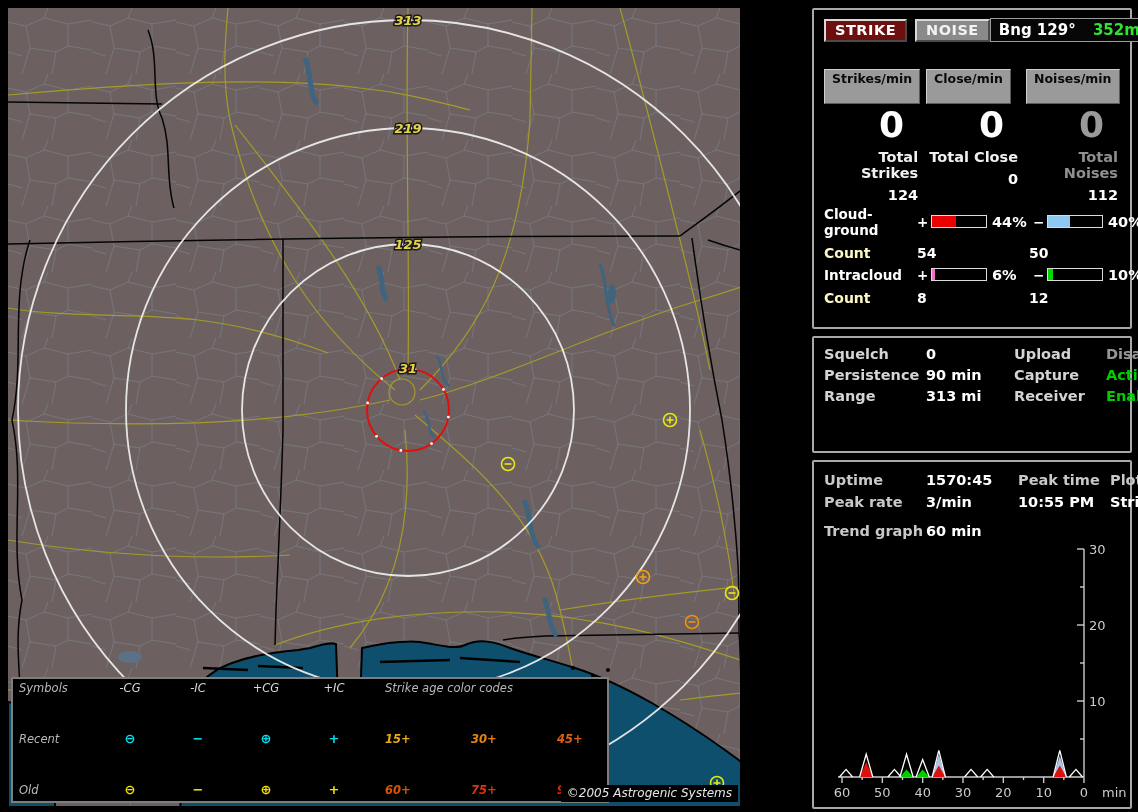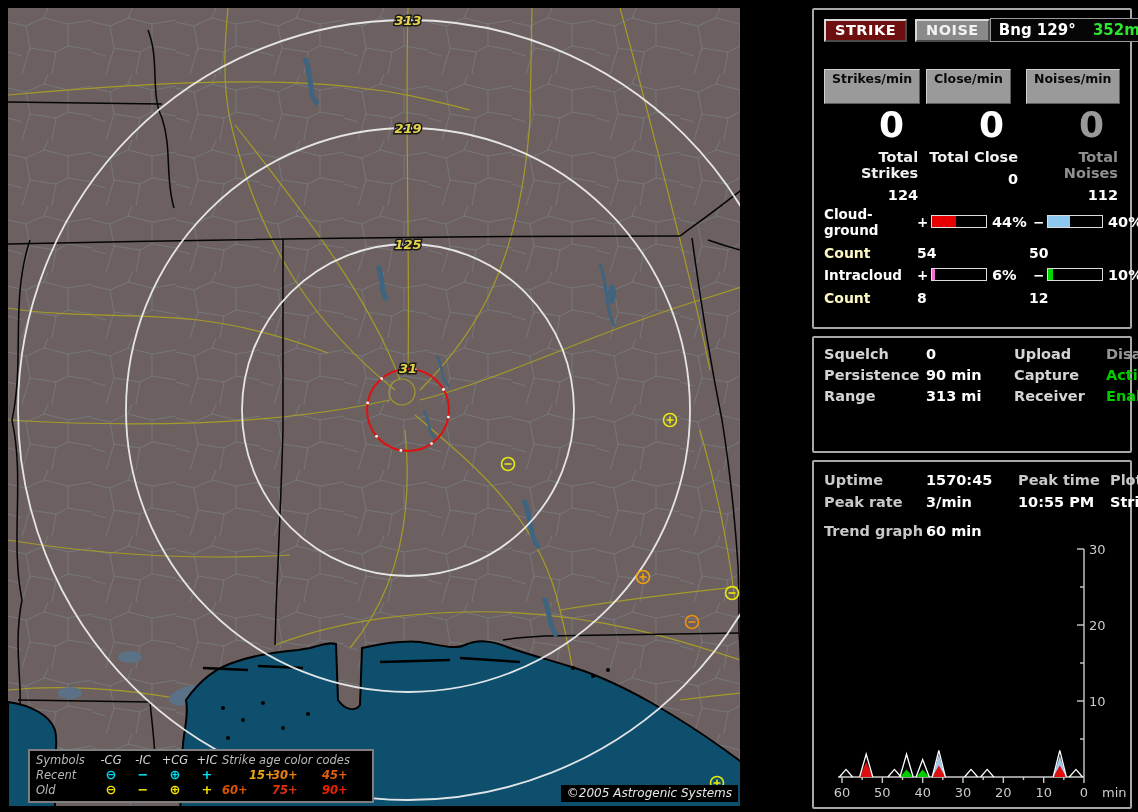--- a/index.html
+++ b/index.html
@@ -1,23 +1,23 @@
 <!DOCTYPE html>
 <html><head>
 <meta charset="utf-8">
 <style>
   html,body{margin:0;padding:0;background:#000;width:1138px;height:812px;overflow:hidden;
     font-family:"DejaVu Sans","Liberation Sans",sans-serif;}
   .screen{position:relative;width:1138px;height:812px;background:#000;}
   
   .map{position:absolute;left:8px;top:8px;width:732px;height:798px;background:#6c6160;overflow:hidden;font-style:italic;}
   .map svg{display:block;}
-  .legend{position:absolute;left:20px;bottom:3px;background:#000;border:2px solid #7e7e7e;
+  .legend{position:absolute;left:3px;bottom:3px;background:#000;border:2px solid #7e7e7e;
     padding:2px 6px 3px 6px;display:grid;grid-template-columns:58px 34px 30px 34px 30px 50px 50px 44px;
-    row-gap:0;font-size:11.5px;line-height:15px;color:#d8d8d8;}
+    row-gap:0;font-size:11.5px;line-height:15px;color:#d8d8d8;gap:36px;}
   .legend .h{color:#b8b8b8;}
   .legend .sy{text-align:center;font-size:13px;font-weight:bold;line-height:14px;}
   .legend .hdr-sym{text-align:center;color:#d8d8d8;}
   .legend .age{font-weight:bold;}
   .legend .age-title{grid-column:6/9;color:#b8b8b8;}
   .copyright{position:absolute;right:2px;bottom:4px;background:#000;color:#e6e6e6;
     font-size:12px;padding:1px 6px 2px 6px;}
   
   .panel{position:absolute;left:812px;top:8px;width:320px;}
   .box{background:#000;border:2px solid #a8a8a8;border-radius:2px;margin-bottom:7px;
@@ -247,21 +247,21 @@
       <span class="hdr-sym">-IC</span>
       <span class="hdr-sym">+CG</span>
       <span class="hdr-sym">+IC</span>
       <span class="age-title">Strike age color codes</span>
 
       <span class="h">Recent</span>
       <span class="sy" style="color: rgb(0, 224, 240);">⊖</span>
       <span class="sy" style="color: rgb(0, 224, 240);">−</span>
       <span class="sy" style="color: rgb(0, 224, 240);">⊕</span>
       <span class="sy" style="color: rgb(0, 224, 240);">+</span>
-      <span class="age" style="color: rgb(240, 168, 16); margin-left: 27px;">15+</span>
+      <span class="age" style="color: rgb(240, 168, 16);">15+</span>
       <span class="age" style="color: rgb(232, 132, 16);">30+</span>
       <span class="age" style="color: rgb(224, 96, 16);">45+</span>
 
       <span class="h">Old</span>
       <span class="sy" style="color: rgb(240, 224, 0);">⊖</span>
       <span class="sy" style="color: rgb(240, 224, 0);">−</span>
       <span class="sy" style="color: rgb(240, 224, 0);">⊕</span>
       <span class="sy" style="color: rgb(240, 224, 0);">+</span>
       <span class="age" style="color: rgb(221, 85, 0);">60+</span>
       <span class="age" style="color: rgb(221, 51, 17);">75+</span>

